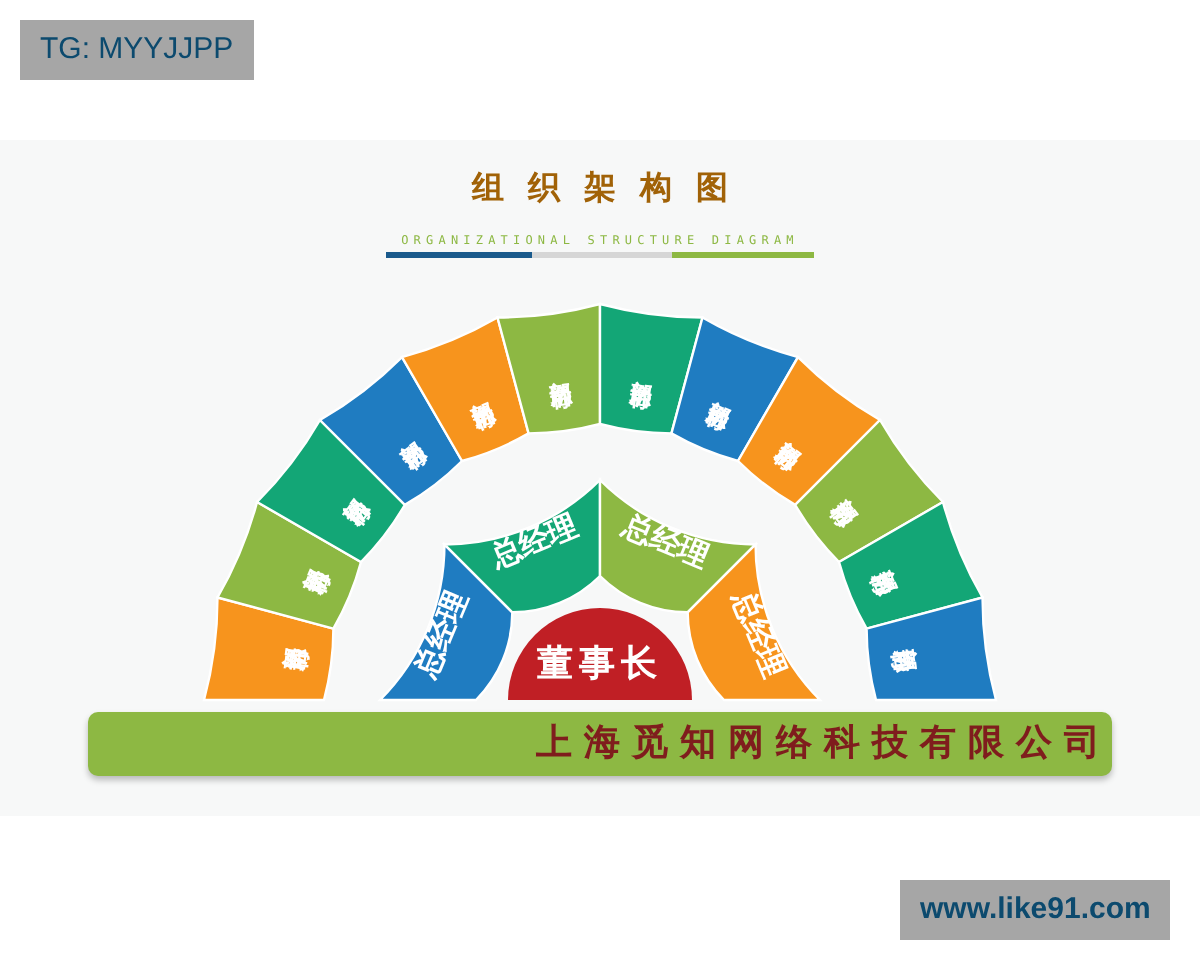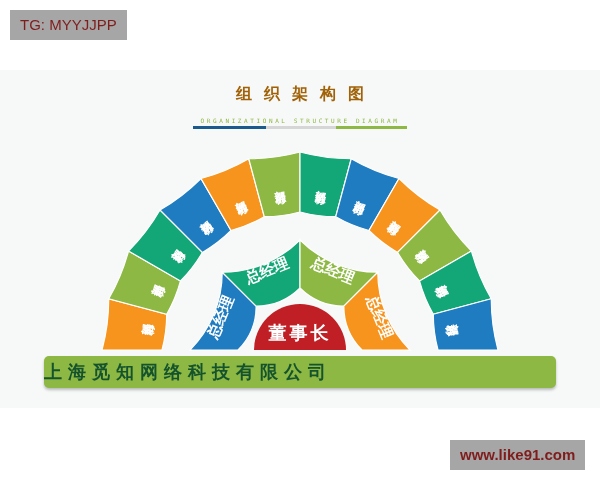--- a/index.html
+++ b/index.html
@@ -1,25 +1,25 @@
 <!DOCTYPE html>
 <html><head>
 <meta charset="utf-8">
 <style>
   html, body { margin:0; padding:0; }
   body { width:600px; height:480px; background:#ffffff; position:relative; overflow:hidden; font-family:"DejaVu Sans", sans-serif; }
   .panel { position:absolute; left:0; top:70px; width:600px; height:338px; background:#f7f8f8; }
-  .watermark { position:absolute; background:#a6a6a6; color:#7f1d1d; font-family:"Liberation Sans", sans-serif; font-size:15px; line-height:30px; padding:0 10px; }
+  .watermark { position:absolute; background:#a6a6a6; color:#0c4a6e; font-family:"Liberation Sans", sans-serif; font-size:15px; line-height:30px; padding:0 10px; }
   .wm-top { left:10px; top:10px; height:30px; }
   .wm-bottom { left:450px; top:440px; height:30px;font-weight:bold; }
   .title { position:absolute; left:0; width:600px; top:84px; text-align:center; font-size:16px; font-weight:bold; letter-spacing:12px; color:#a16207; padding-left:12px; box-sizing:border-box; }
   .subtitle { position:absolute; left:0; width:600px; top:117px; text-align:center; font-size:6px; letter-spacing:2.6px; color:#8db843; font-family:"DejaVu Sans Mono", monospace; }
   .title-line { position:absolute; top:126px; height:3px; }
   svg.chart { position:absolute; left:0; top:0; }
-  .banner { position:absolute; left:44px; top:356px; width:512px; height:32px; background:#8db843; border-radius:5px; box-shadow:0 2px 3px rgba(0,0,0,0.25); color:#14532d; font-weight:bold; font-size:18px; letter-spacing:6px; text-align:left; line-height:32px; }
+  .banner { position:absolute; left:44px; top:356px; width:512px; height:32px; background:#8db843; border-radius:5px; box-shadow:0 2px 3px rgba(0,0,0,0.25); color:#7f1d1d; font-weight:bold; font-size:18px; letter-spacing:6px; text-align:right; line-height:32px; }
 </style>
 </head>
 <body>
 
 <div class="panel"></div>
 
 <div class="watermark wm-top">TG: MYYJJPP</div>
 
 <div class="title">组织架构图</div>
 <div class="subtitle">ORGANIZATIONAL STRUCTURE DIAGRAM</div>

